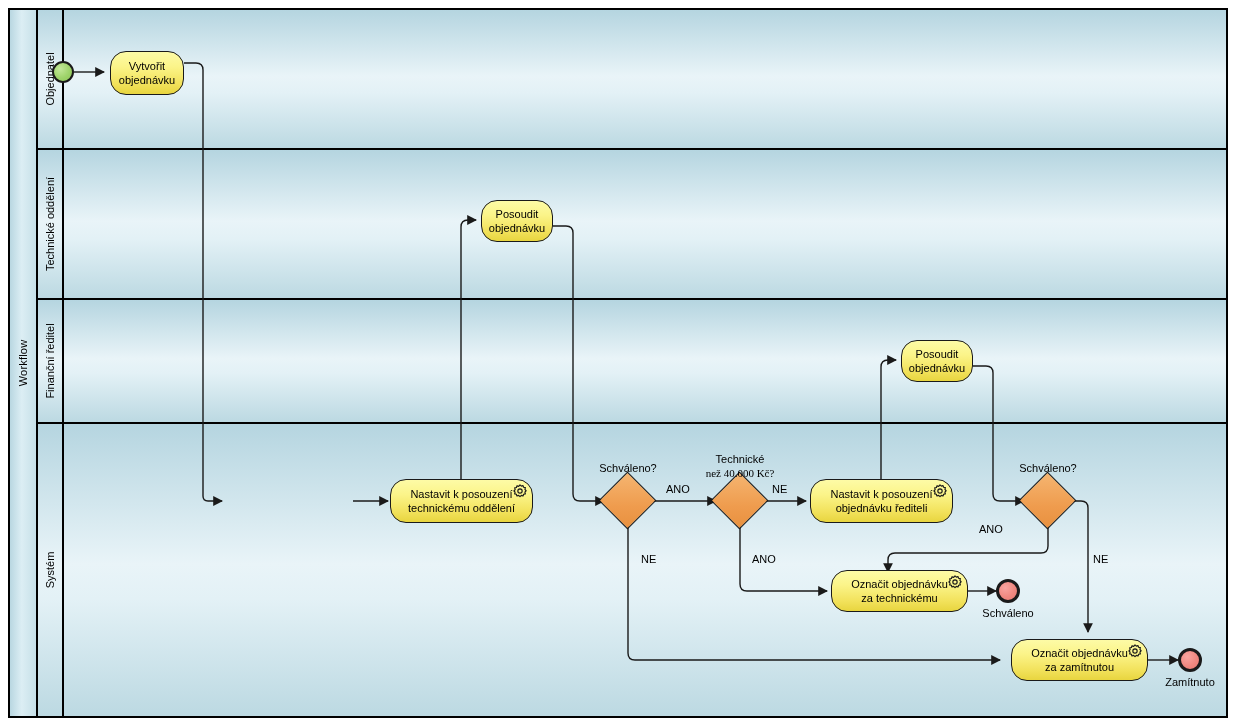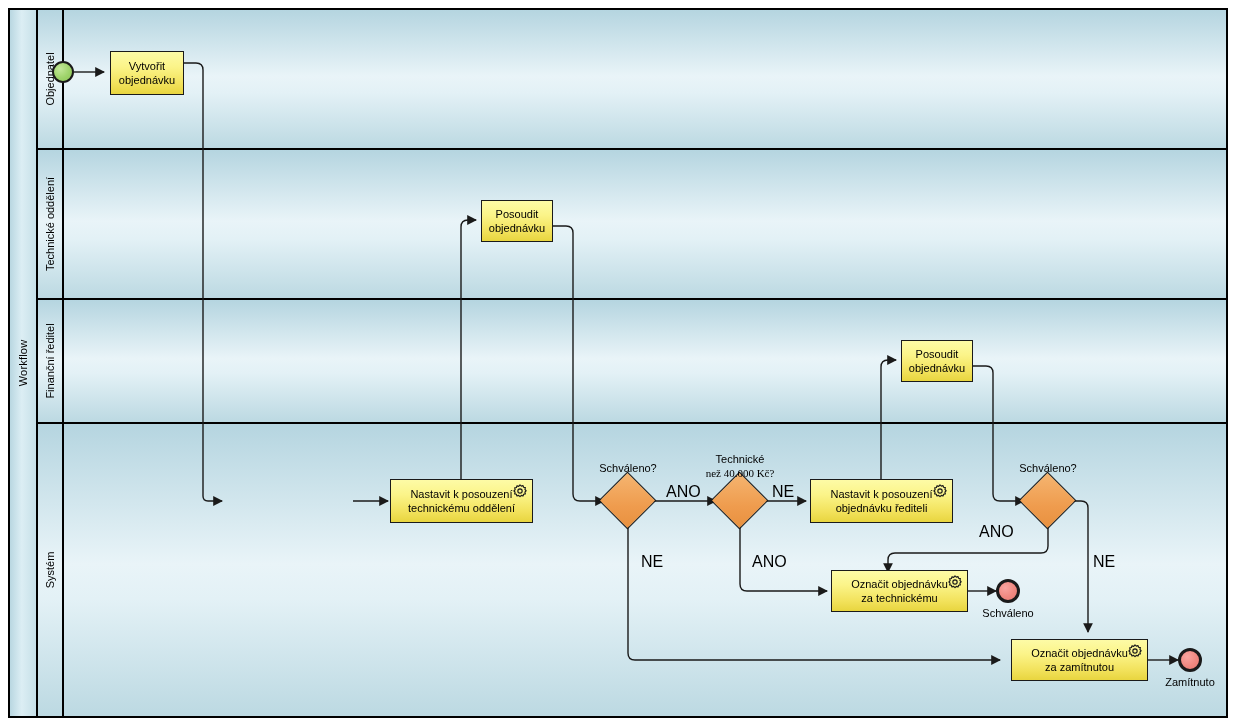--- a/index.html
+++ b/index.html
@@ -77,21 +77,21 @@
     left: 0;
     top: 0;
     width: 1236px;
     height: 726px;
     pointer-events: none;
   }
   .task {
     position: absolute;
     box-sizing: border-box;
     border: 1.6px solid #1a1a1a;
-    border-radius: 0;
+    border-radius: 16px;
     background: linear-gradient(to bottom, #fdfba6 0%, #fbf489 35%, #f2e25c 75%, #e8d53f 100%);
     display: flex;
     align-items: center;
     justify-content: center;
     text-align: center;
     font-size: 11px;
     line-height: 14px;
     color: #000;
     padding: 2px 4px;
   }
@@ -123,21 +123,21 @@
     background: radial-gradient(circle at 35% 32%, #c4e89a 0%, #9ed36a 55%, #8cc457 100%);
   }
   .event.end {
     width: 24px;
     height: 24px;
     border: 3px solid #1a1a1a;
     background: radial-gradient(circle at 35% 32%, #f9a5a0 0%, #f08880 55%, #e87a72 100%);
   }
   .flow-label {
     position: absolute;
-    font-size: 16px;
+    font-size: 11px;
     color: #000;
     white-space: nowrap;
   }
   .diag-label {
     position: absolute;
     font-size: 11px;
     color: #000;
     white-space: nowrap;
     text-align: center;
     line-height: 14px;

